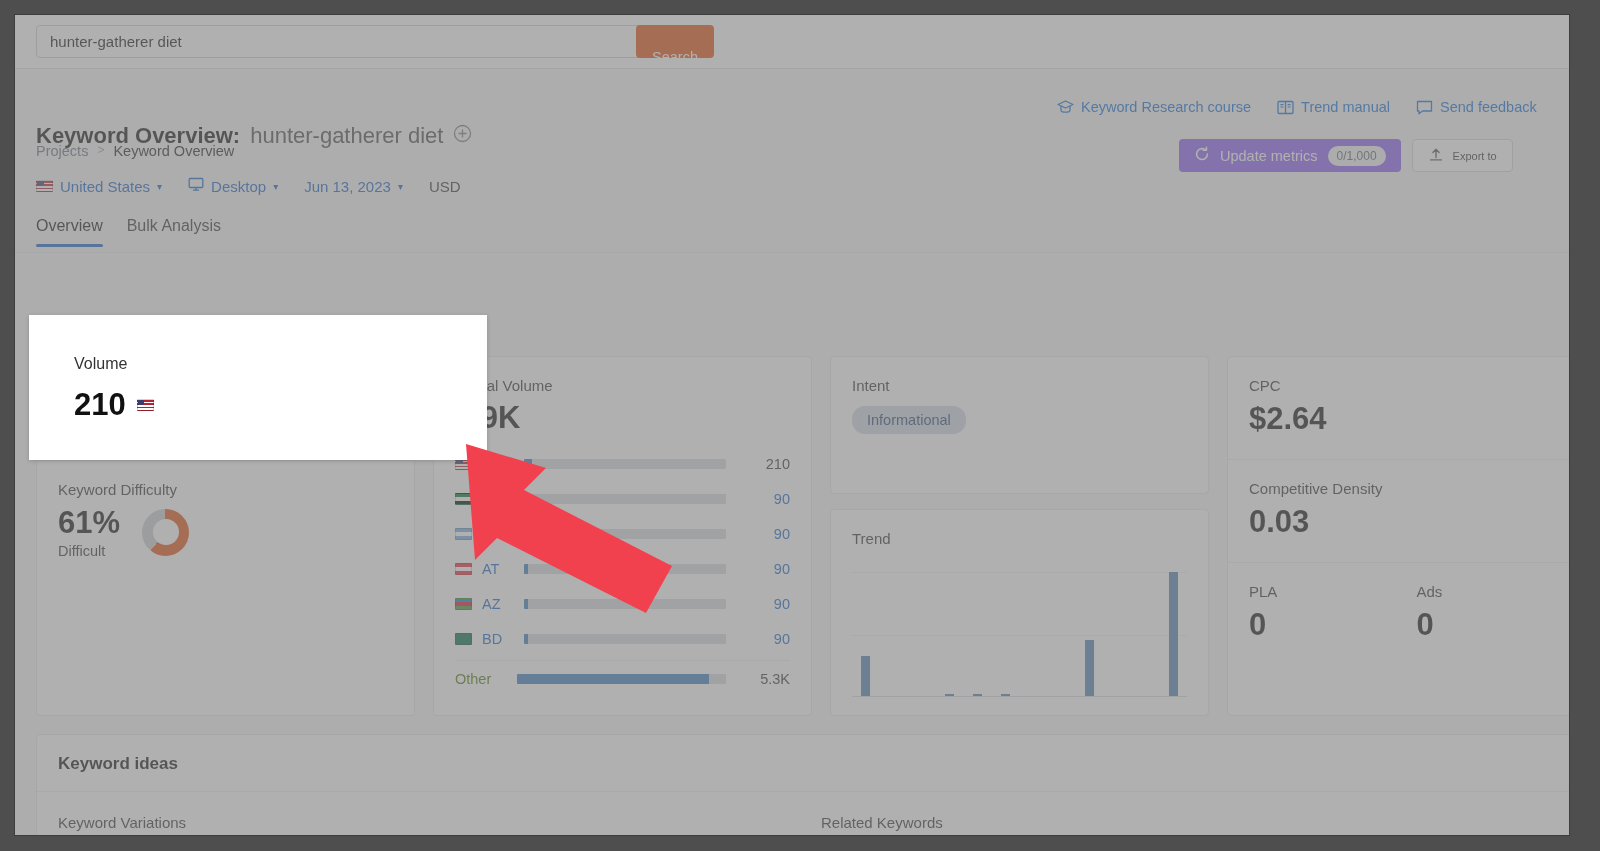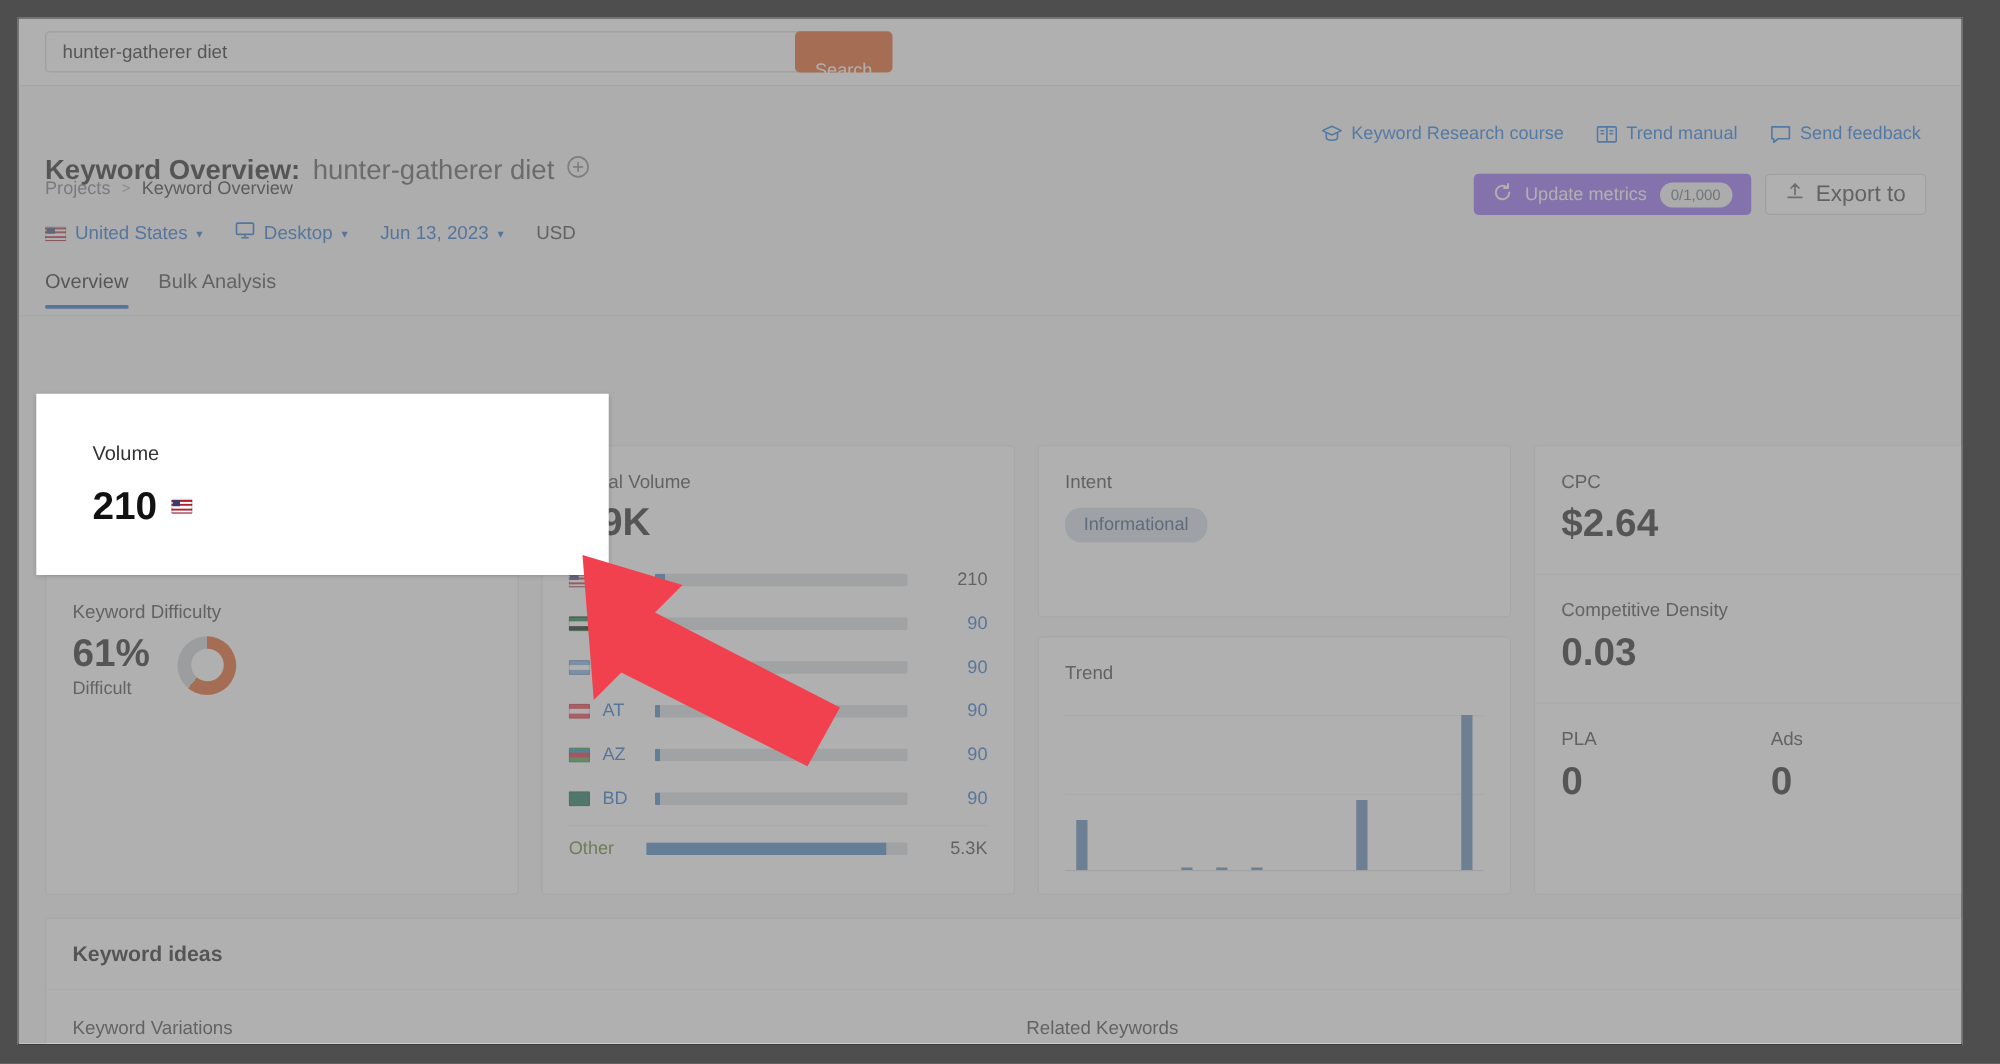--- a/index.html
+++ b/index.html
@@ -107,21 +107,21 @@
     background:#8b5cf6;color:#fff;border-radius:4px;
     padding:0 15px;font-size:14.5px;cursor:pointer;
   }
   .pill{
     background:#f4f5f6;color:#5b6470;border-radius:12px;
     font-size:12px;padding:2px 9px;line-height:16px;
   }
   .btn-ghost{
     height:33px;display:flex;align-items:center;gap:9px;
     background:#fff;color:#333;border:1px solid #d2d6da;border-radius:4px;
-    padding:0 15px;font-size:18px;cursor:pointer;box-sizing:border-box;
+    padding:0 15px;font-size:11px;cursor:pointer;box-sizing:border-box;
   }
 
   
   #filters{
     position:absolute;left:21px;top:108px;
     display:flex;align-items:center;gap:26px;
     font-size:15px;color:#1664c8;
   }
   #filters .f{display:flex;align-items:center;gap:7px;cursor:pointer;}
   #filters .cur{color:#333;cursor:default;}

